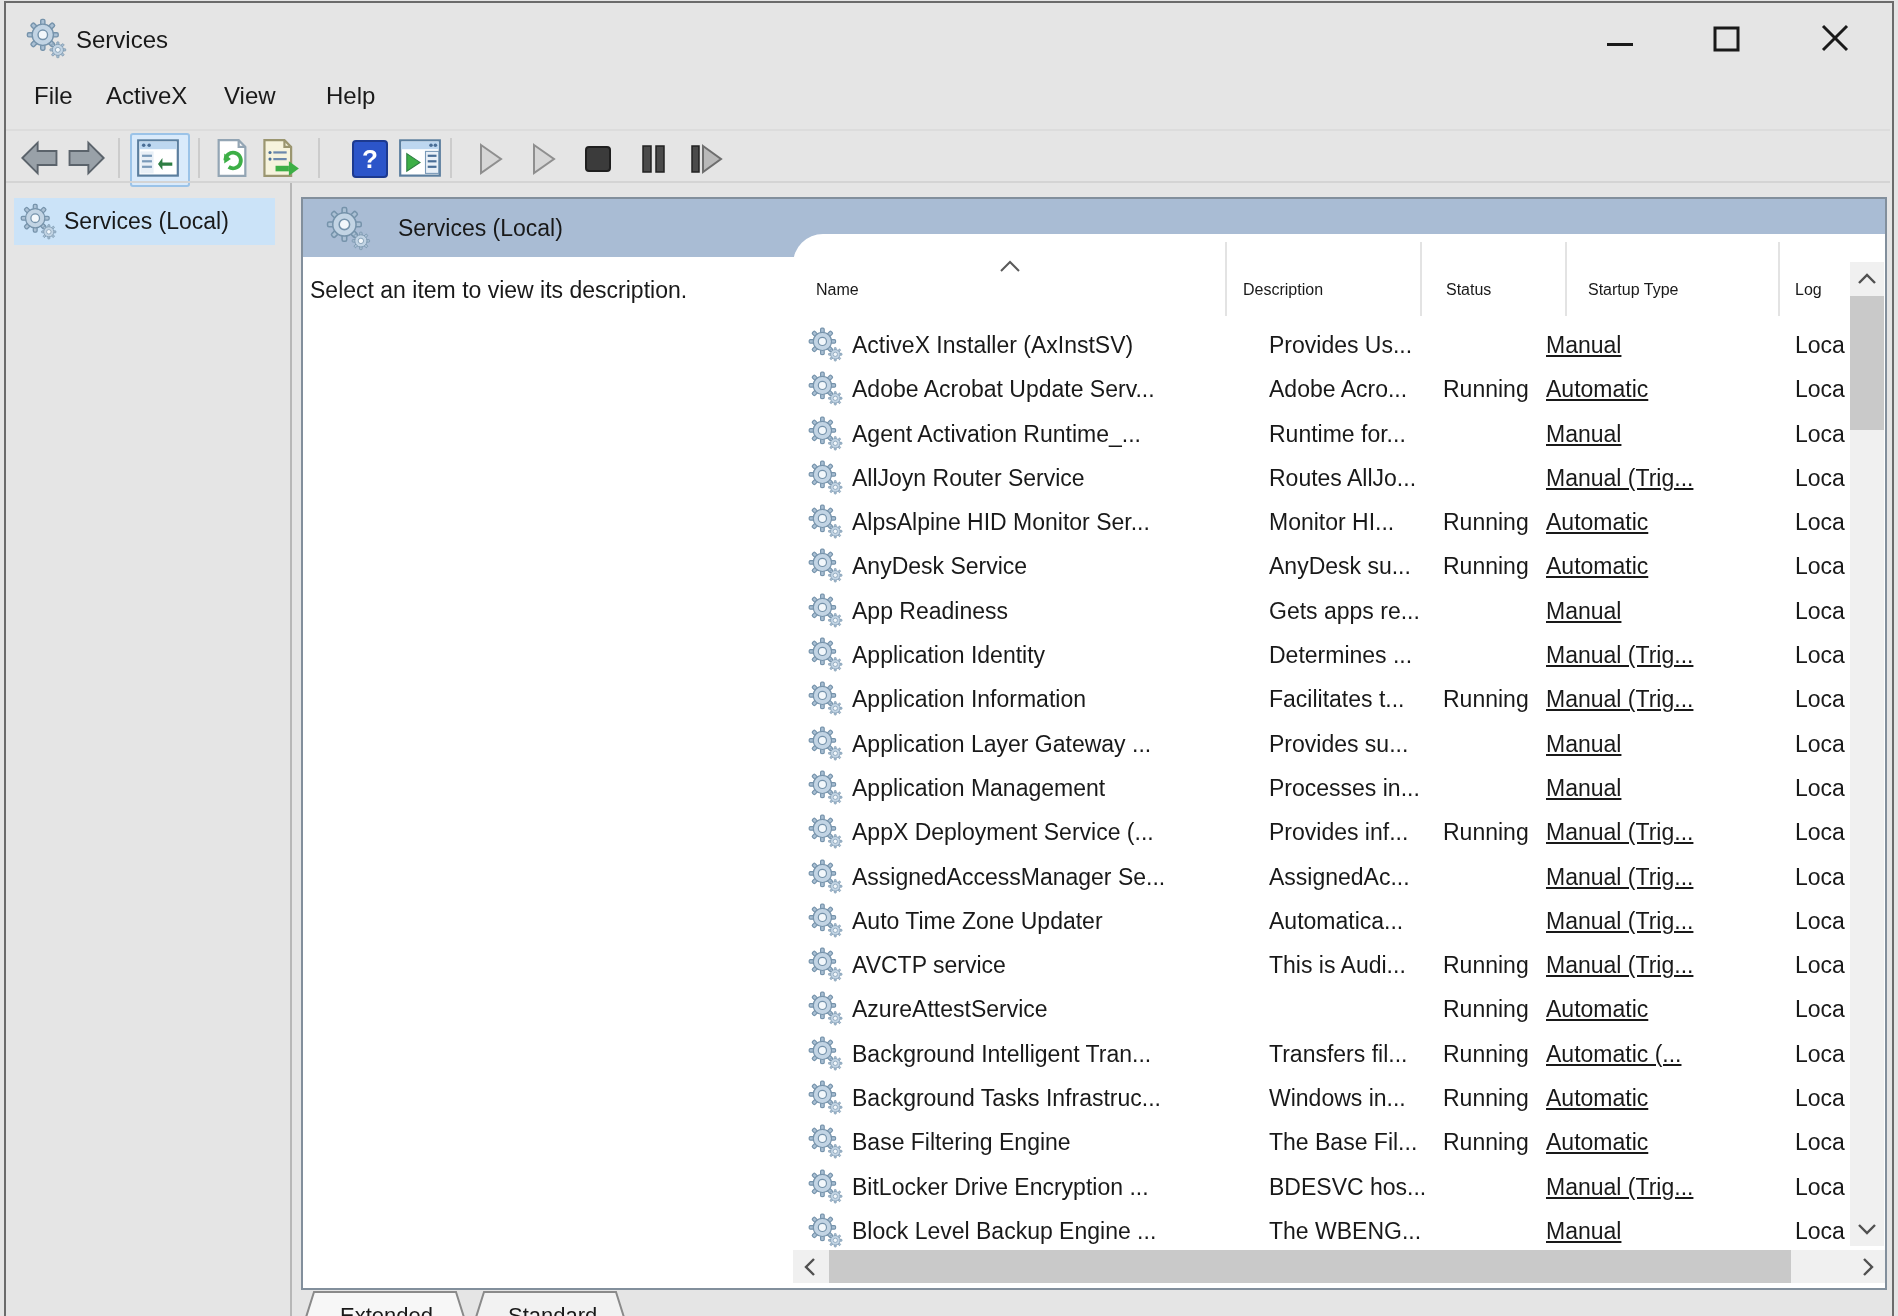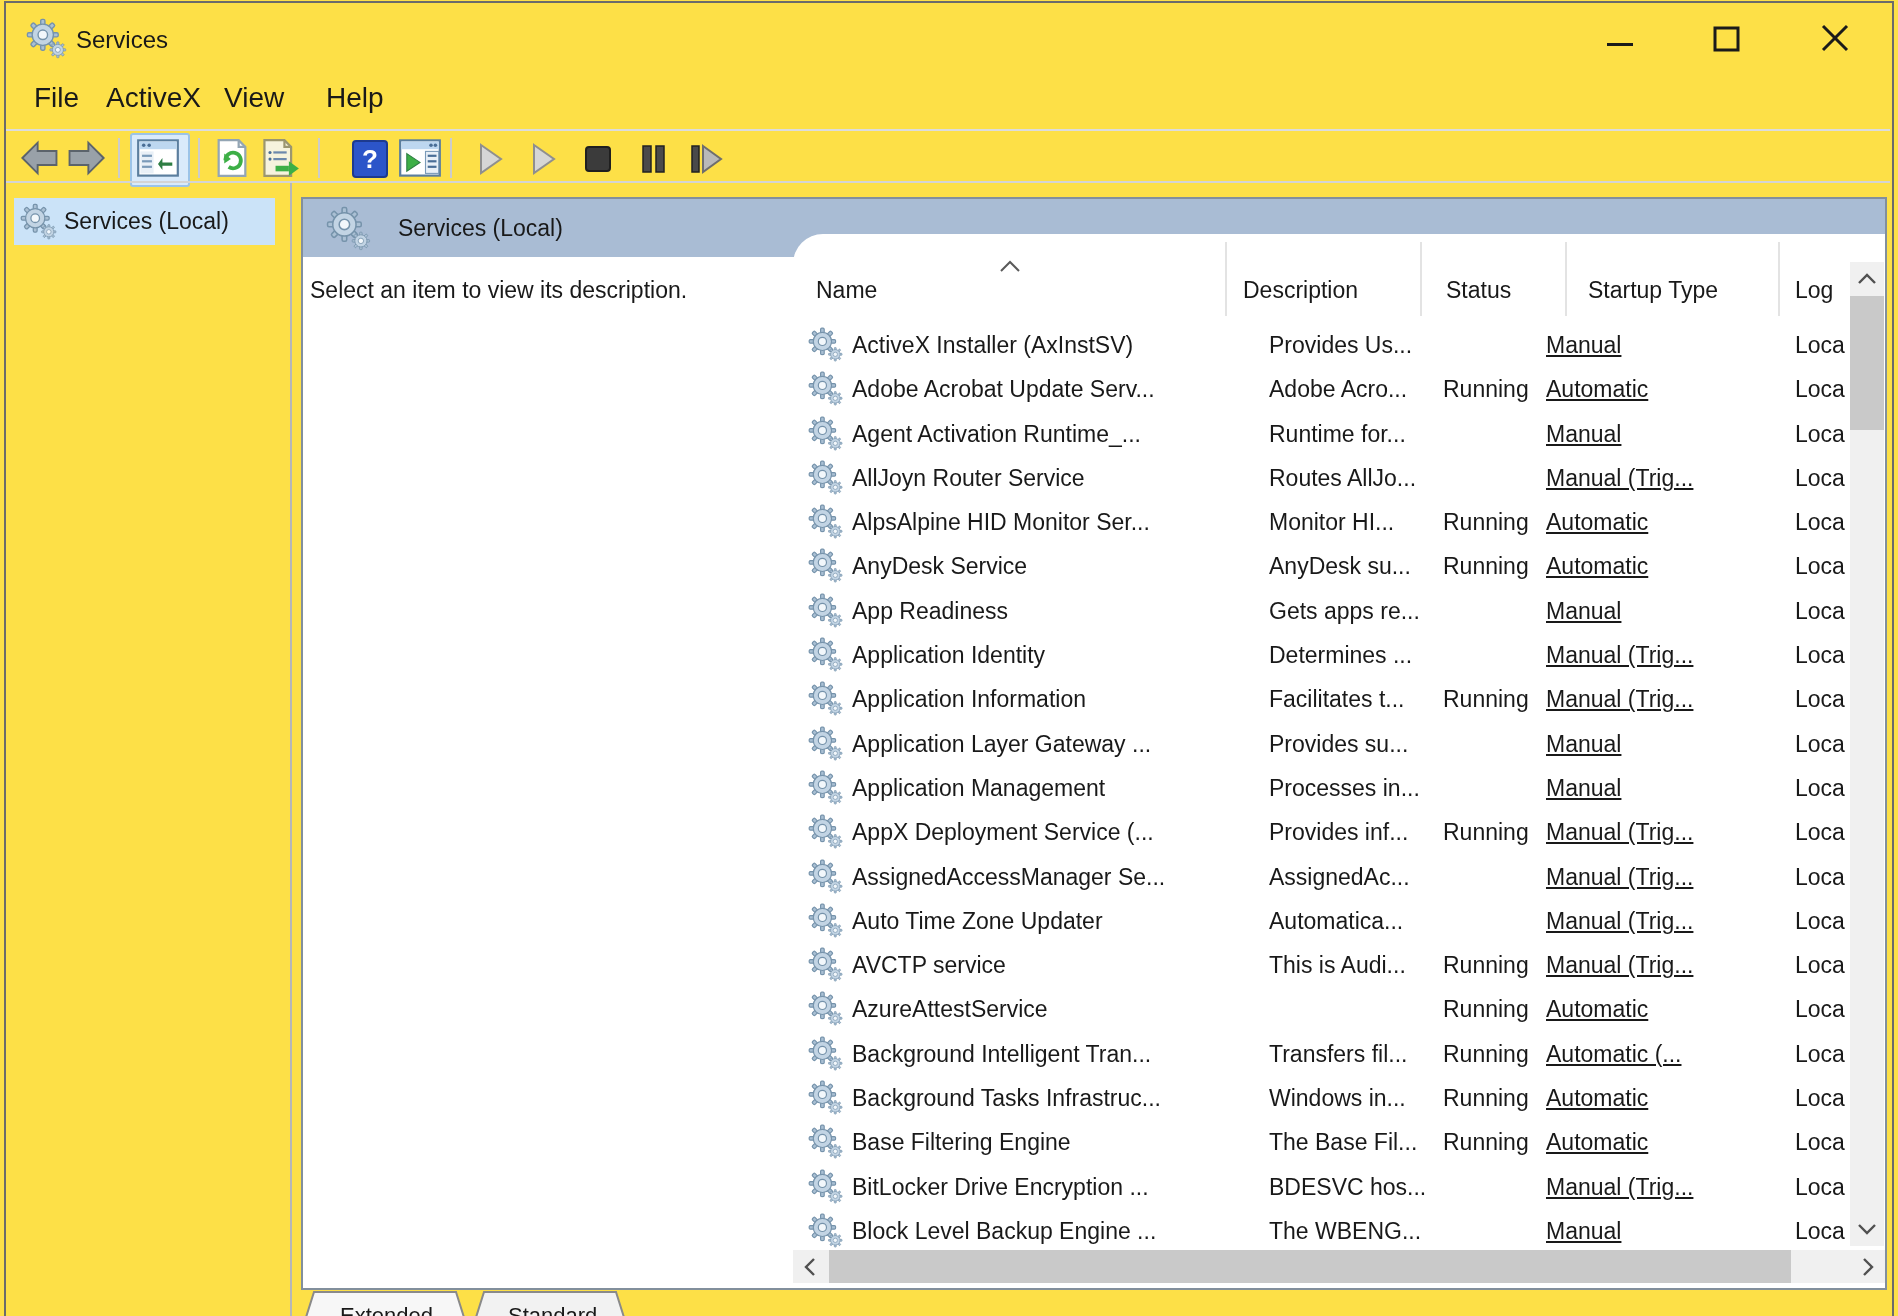--- a/index.html
+++ b/index.html
@@ -1,42 +1,42 @@
 <!DOCTYPE html>
 <html><head>
 <meta charset="utf-8">
 <style>
   html,body{margin:0;padding:0;background:#fff;}
-  #screen{position:relative;width:1898px;height:1316px;background:#fde047;overflow:hidden;
+  #screen{position:relative;width:1898px;height:1316px;background:#e5e5e5;overflow:hidden;
           font-family:"Liberation Sans",sans-serif;color:#191919;}
   .abs{position:absolute;}
   
   #win-border{left:4px;top:1px;width:1886px;height:1400px;border:2px solid #6b6b6b;pointer-events:none;}
   #title-text{left:76px;top:26px;font-size:24px;}
   .winbtn{top:24px;width:30px;height:30px;cursor:pointer;}
   
-  .menu-item{top:82px;font-size:28px;cursor:pointer;}
+  .menu-item{top:82px;font-size:24px;cursor:pointer;}
   #menu-sep{left:6px;top:129px;width:1884px;height:2px;background:#dcdcdc;}
   #tool-sep{left:6px;top:181px;width:1884px;height:2px;background:#d4d4d4;}
   .tsep{top:138px;width:2px;height:40px;background:#cccccc;}
   .tbtn{top:138px;cursor:pointer;}
   #tree-toggle-box{left:130px;top:133px;width:56px;height:50px;background:#d9eafb;border:2px solid #9bc3e8;border-radius:3px;cursor:pointer;}
   
   #tree-select{left:14px;top:198px;width:261px;height:47px;background:#cbe3f8;cursor:pointer;}
   #tree-label{left:64px;top:198px;height:47px;line-height:47px;font-size:23px;white-space:nowrap;}
   #splitter{left:290px;top:183px;width:2px;height:1133px;background:#b7b7b7;}
   
   #main-panel{left:301px;top:197px;width:1582px;height:1089px;border:2px solid #828f9c;background:#ffffff;}
   #band{left:303px;top:199px;width:1582px;height:58px;background:#a9bcd4;}
   #band-title{left:398px;top:199px;height:58px;line-height:58px;font-size:23px;}
   #desc-hint{left:310px;top:277px;font-size:23px;}
   
   #list-panel{left:793px;top:234px;width:1092px;height:1052px;background:#ffffff;border-top-left-radius:30px;}
   .hsep{position:absolute;top:8px;width:2px;height:74px;background:#e3e3e3;}
-  .hlabel{position:absolute;top:36px;height:40px;line-height:40px;font-size:23px;cursor:pointer;white-space:nowrap;}
+  .hlabel{position:absolute;top:36px;height:40px;line-height:40px;font-size:16px;cursor:pointer;white-space:nowrap;}
   #rows{position:absolute;left:0;top:89px;width:1054px;height:930px;overflow:hidden;}
   .row{position:relative;width:100%;height:44.3px;cursor:pointer;}
   .cell{position:absolute;top:0;height:44.3px;line-height:44.3px;font-size:23px;white-space:nowrap;overflow:hidden;}
   .c-name{left:59px;width:366px;}
   .c-desc{left:450px;width:172px;margin-left:26px;}
   .c-status{left:650px;width:118px;}
   .c-startup{left:753px;width:188px;text-decoration:underline;}
   .c-logon{left:1002px;width:52px;}
   .row .gear-cell{position:absolute;left:15px;top:4px;}
   

